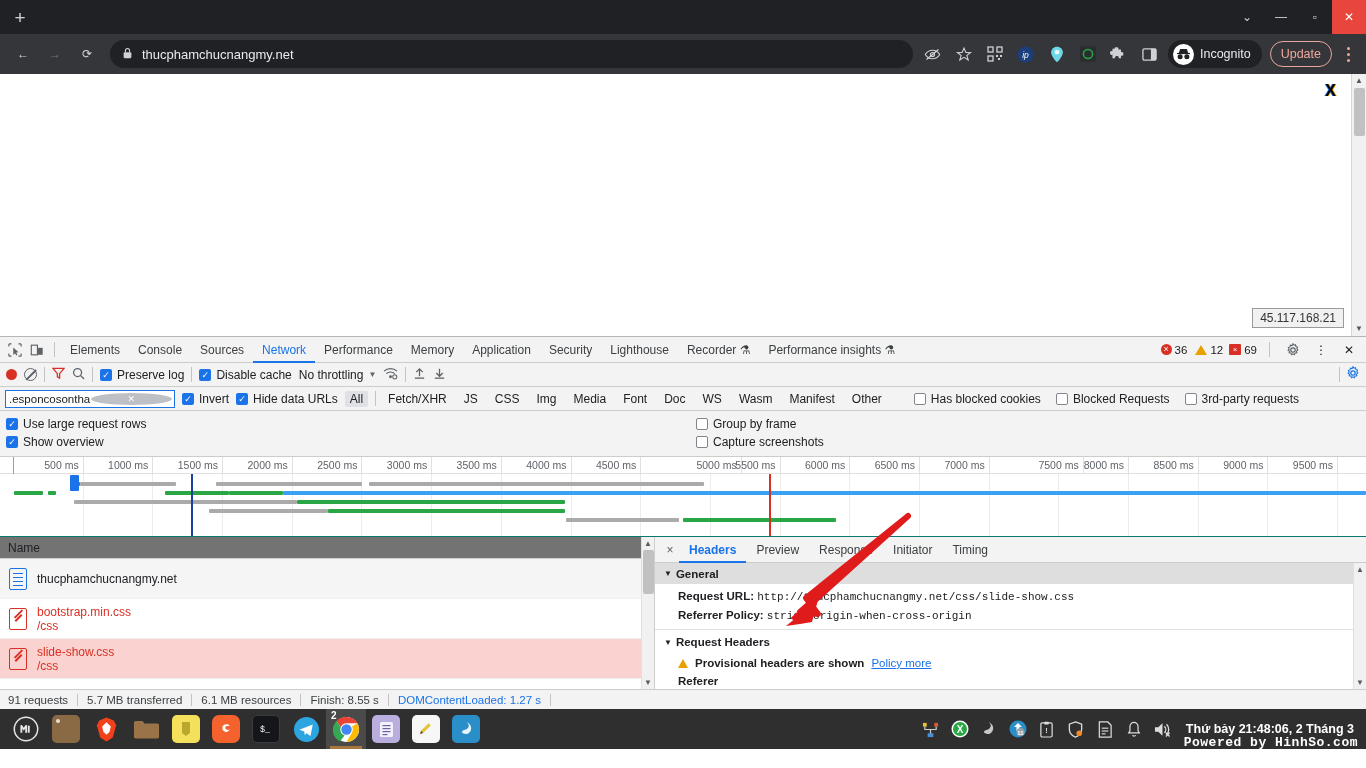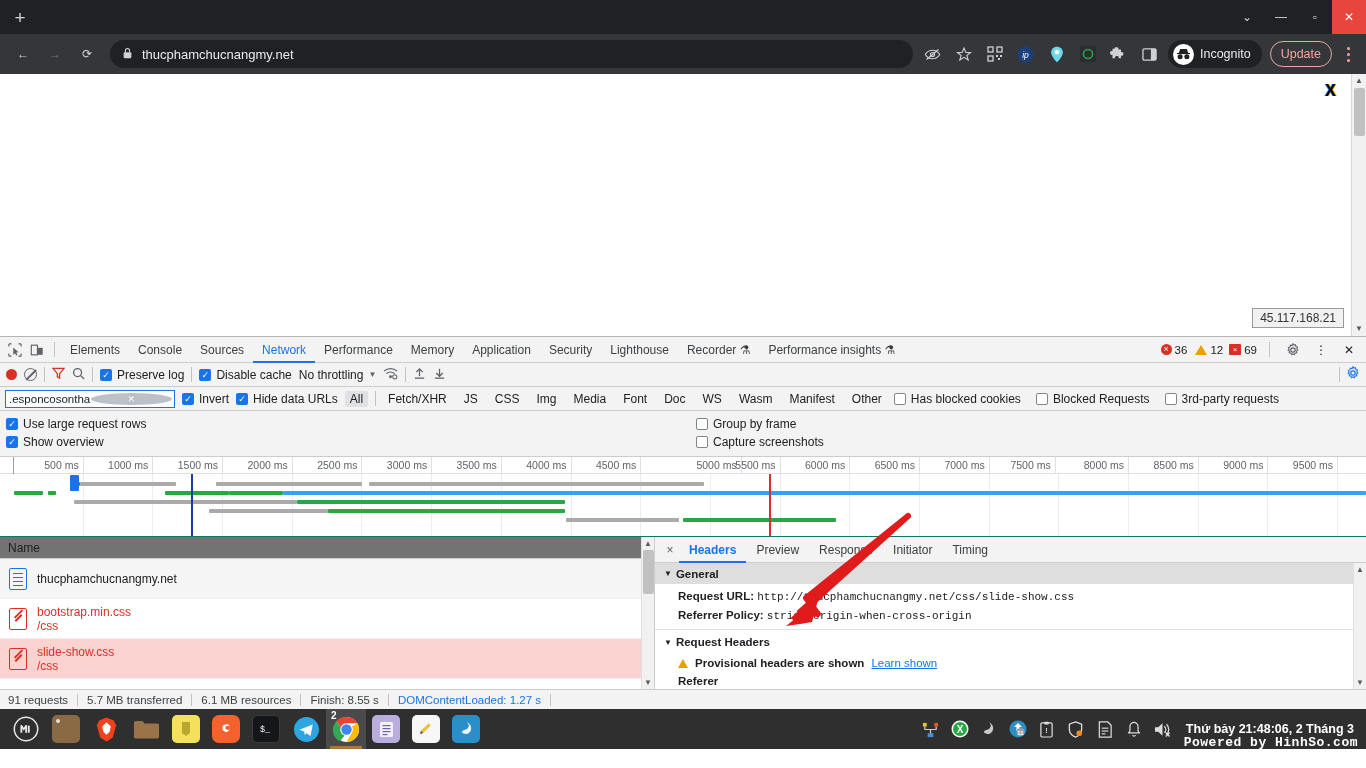--- a/index.html
+++ b/index.html
@@ -512,21 +512,21 @@
     <span class="type-chip">JS</span>
     <span class="type-chip">CSS</span>
     <span class="type-chip">Img</span>
     <span class="type-chip">Media</span>
     <span class="type-chip">Font</span>
     <span class="type-chip">Doc</span>
     <span class="type-chip">WS</span>
     <span class="type-chip">Wasm</span>
     <span class="type-chip">Manifest</span>
     <span class="type-chip">Other</span>
-    <label class="lbl-chk" style="">
+    <label class="lbl-chk" style="margin-left:20px">
         <span class="chk off"></span>
         <span>Has blocked cookies</span>
       </label>
     <label class="lbl-chk" style="margin-left:8px">
         <span class="chk off"></span>
         <span>Blocked Requests</span>
       </label>
     <label class="lbl-chk" style="margin-left:8px">
         <span class="chk off"></span>
         <span>3rd-party requests</span>
@@ -566,21 +566,21 @@
         <div class="tick" style="left: 292.763px; width: 69.6907px;">2500 ms</div>
         <div class="tick" style="left: 362.454px; width: 69.6907px;">3000 ms</div>
         <div class="tick" style="left: 432.144px; width: 69.6907px;">3500 ms</div>
         <div class="tick" style="left: 501.835px; width: 69.6907px;">4000 ms</div>
         <div class="tick" style="left: 571.526px; width: 69.6907px;">4500 ms</div>
         <div class="tick" style="left: 672px; width: 69.6907px;">5000 ms</div>
         <div class="tick" style="left: 710.907px; width: 69.6907px;">5500 ms</div>
         <div class="tick" style="left: 780.598px; width: 69.6907px;">6000 ms</div>
         <div class="tick" style="left: 850.289px; width: 69.6907px;">6500 ms</div>
         <div class="tick" style="left: 919.979px; width: 69.6907px;">7000 ms</div>
-        <div class="tick" style="left: 986px; width: 69.6907px;">7500 ms</div>
+        <div class="tick" style="left: 1014px; width: 69.6907px;">7500 ms</div>
         <div class="tick" style="left: 1059.36px; width: 69.6907px;">8000 ms</div>
         <div class="tick" style="left: 1129.05px; width: 69.6907px;">8500 ms</div>
         <div class="tick" style="left: 1198.74px; width: 69.6907px;">9000 ms</div>
         <div class="tick" style="left: 1268.43px; width: 69.6907px;">9500 ms</div>
       </div>
     <div class="ov-body" id="ovbody">
         <div class="ov-grid" style="left: 14px; width: 69.6907px;"></div>
         <div class="ov-grid" style="left: 83.6907px; width: 69.6907px;"></div>
         <div class="ov-grid" style="left: 153.381px; width: 69.6907px;"></div>
         <div class="ov-grid" style="left: 223.072px; width: 69.6907px;"></div>
@@ -688,21 +688,21 @@
         <span class="v">strict-origin-when-cross-origin</span>
       </div>
       <div class="sect-sep"></div>
       <div class="sect-head" style="background:transparent;padding-top:3px">
         <span class="caret">▼</span>
         <span>Request Headers</span>
       </div>
       <div class="warn-row">
         <span class="warn-tri"></span>
         <b>Provisional headers are shown</b>
-        <a style="color:#1a73e8;text-decoration:underline">Learn shown</a>
+        <a style="color:#1a73e8;text-decoration:underline">Policy more</a>
       </div>
       <div class="kv">
         <span class="k">Referer</span>
       </div>
 
       <div class="det-scroll">
         <div class="arr">▲</div>
         <div class="arr bot">▼</div>
       </div>
     </div>

